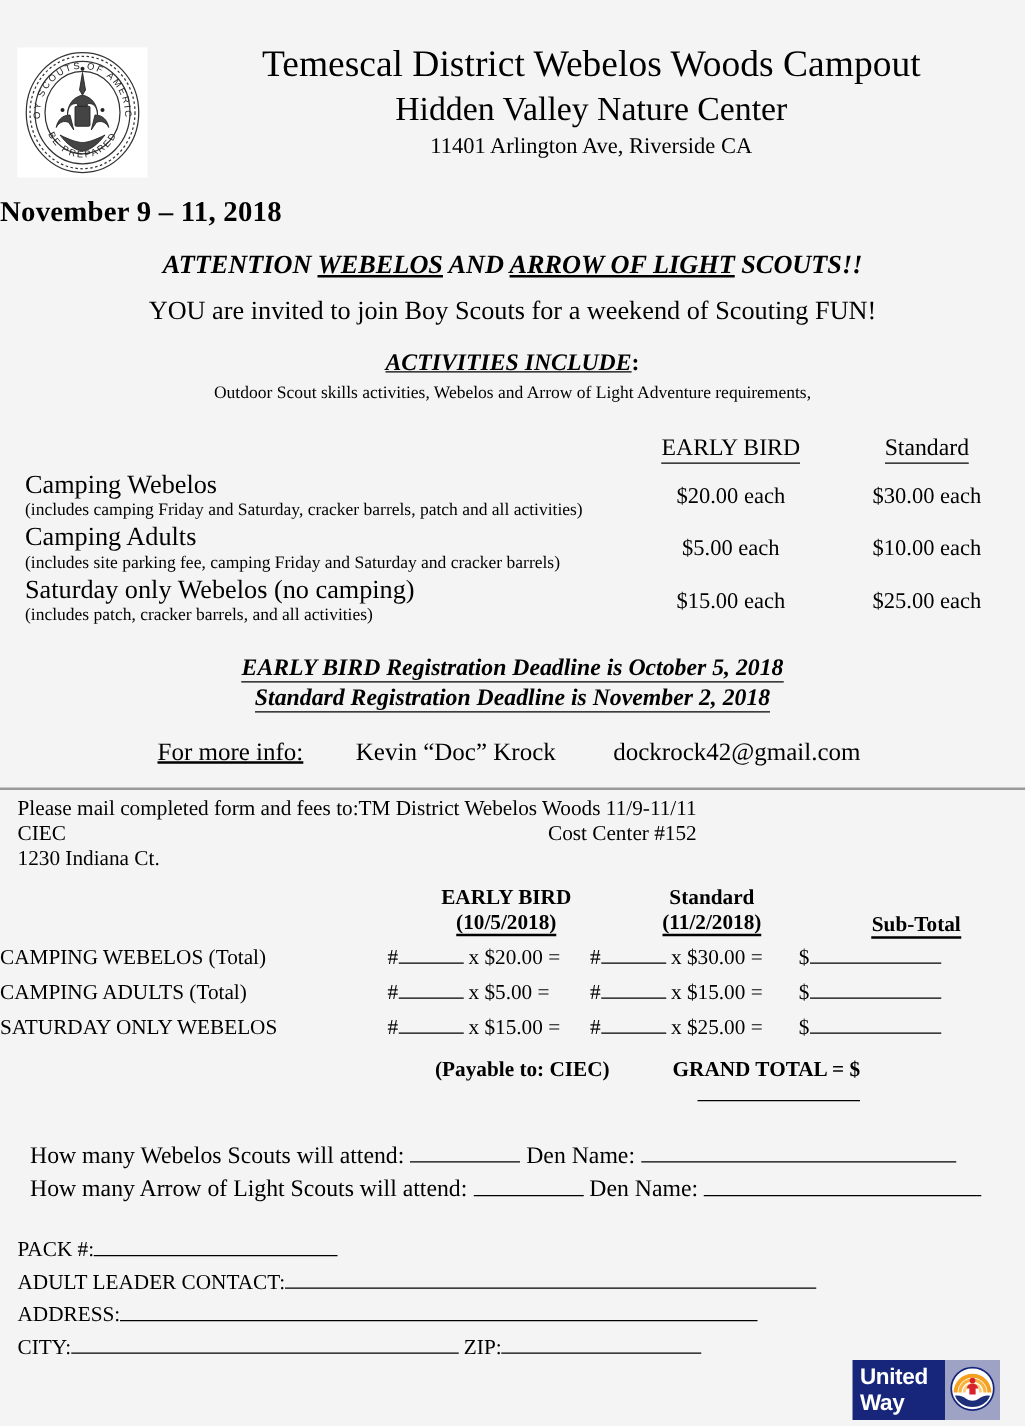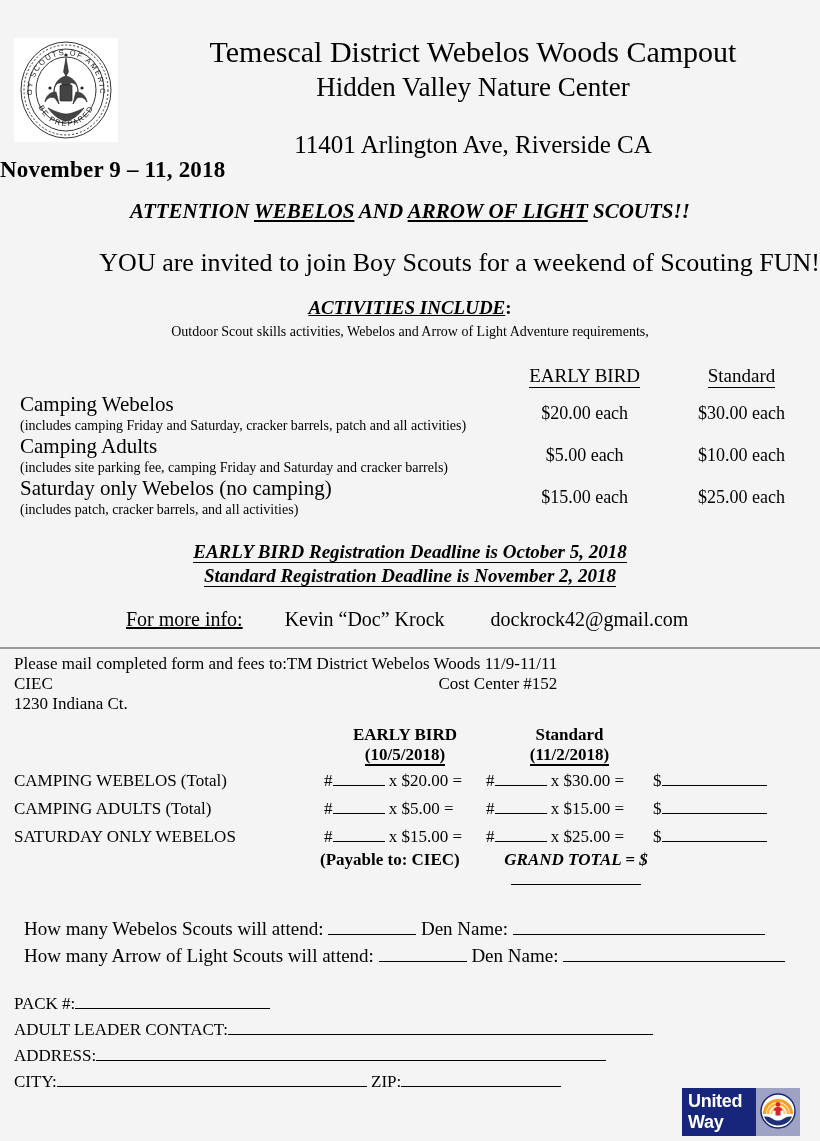--- a/index.html
+++ b/index.html
@@ -48,23 +48,22 @@
     line-height: 36px;
     letter-spacing: 0px;
     white-space: nowrap;
   }
   .title-2 {
     font-size: 27px;
     line-height: 34px;
     white-space: nowrap;
   }
   .title-3 {
-    font-size: 25px;
+    font-size: 18px;
     line-height: 24px;
-    margin-top: 29px;
   }
 
   .date-line {
     text-align: left;
     font-size: 23px;
     font-weight: bold;
     margin-top: 9px;
     letter-spacing: 0.2px;
   }
 
@@ -72,23 +71,23 @@
     text-align: center;
     font-size: 21px;
     font-weight: bold;
     font-style: italic;
     margin-top: 16px;
     white-space: nowrap;
   }
   .attention u { text-decoration: underline; }
 
   .invite {
-    text-align: right;
-    font-size: 26px;
-    margin-top: 24px;
+    text-align: center;
+    font-size: 21px;
+    margin-top: 12px;
   }
 
   .activities-head {
     text-align: center;
     font-size: 19px;
     font-weight: bold;
     font-style: italic;
     margin-top: 19px;
   }
   .activities-head .colon {
@@ -189,44 +188,43 @@
   .fh-spacer { width: 310px; }
   .fh-eb  { width: 162px; }
   .fh-std { width: 167px; }
   .fh-sub { width: 160px; }
   .form-head .l2 { display: block; }
   .form-head .l2 span { border-bottom: 2px solid #000; }
 
   .form-row {
     display: flex;
     align-items: baseline;
-    padding-left: 14px;
     font-size: 17px;
     line-height: 25px;
     margin-top: 3px;
   }
   .fr-label { width: 310px; }
   .fr-eb  { width: 162px; }
   .fr-std { width: 167px; }
   .fr-sub { width: 160px; }
 
   .blank-s { display: inline-block; width: 52px; border-bottom: 1.2px solid #000; }
   .blank-m { display: inline-block; width: 105px; border-bottom: 1.2px solid #000; }
 
   .total-row {
     display: flex;
-    padding-left: 2px;
+    padding-left: 30px;
     font-size: 17px;
     font-weight: bold;
-    margin-top: 1px;
+    margin-top: 12px;
     align-items: baseline;
   }
   .tr-spacer { width: 318px; }
   .tr-pay { width: 172px; }
-  .tr-grand { width: 168px; text-align: center; font-style: italic; }
+  .tr-grand { width: 168px; text-align: right; }
   .blank-grand { display: inline-block; width: 130px; border-bottom: 1.4px solid #000; }
 
   
   .questions {
     margin-top: 25px;
     padding-left: 24px;
     font-size: 19px;
     line-height: 27px;
   }
   .q-blank-a { display: inline-block; width: 88px; border-bottom: 1.2px solid #000; }
@@ -396,20 +394,23 @@
   <div class="form-head">
     <div class="fh-spacer"></div>
     <div class="fh-eb">
       <span>EARLY BIRD</span>
       <span class="l2"><span>(10/5/2018)</span></span>
     </div>
     <div class="fh-std">
       <span>Standard</span>
       <span class="l2"><span>(11/2/2018)</span></span>
     </div>
+    <div class="fh-sub">
+      <span class="l2" style="margin-top:22px;"><span>Sub-Total</span></span>
+    </div>
   </div>
 
   <div class="form-row">
     <div class="fr-label">CAMPING WEBELOS (Total)</div>
     <div class="fr-eb"><span>#</span><span class="blank-s"></span> <span>x $20.00 =</span></div>
     <div class="fr-std"><span>#</span><span class="blank-s"></span> <span>x $30.00 =</span></div>
     <div class="fr-sub"><span>$</span><span class="blank-m"></span></div>
   </div>
 
   <div class="form-row">

